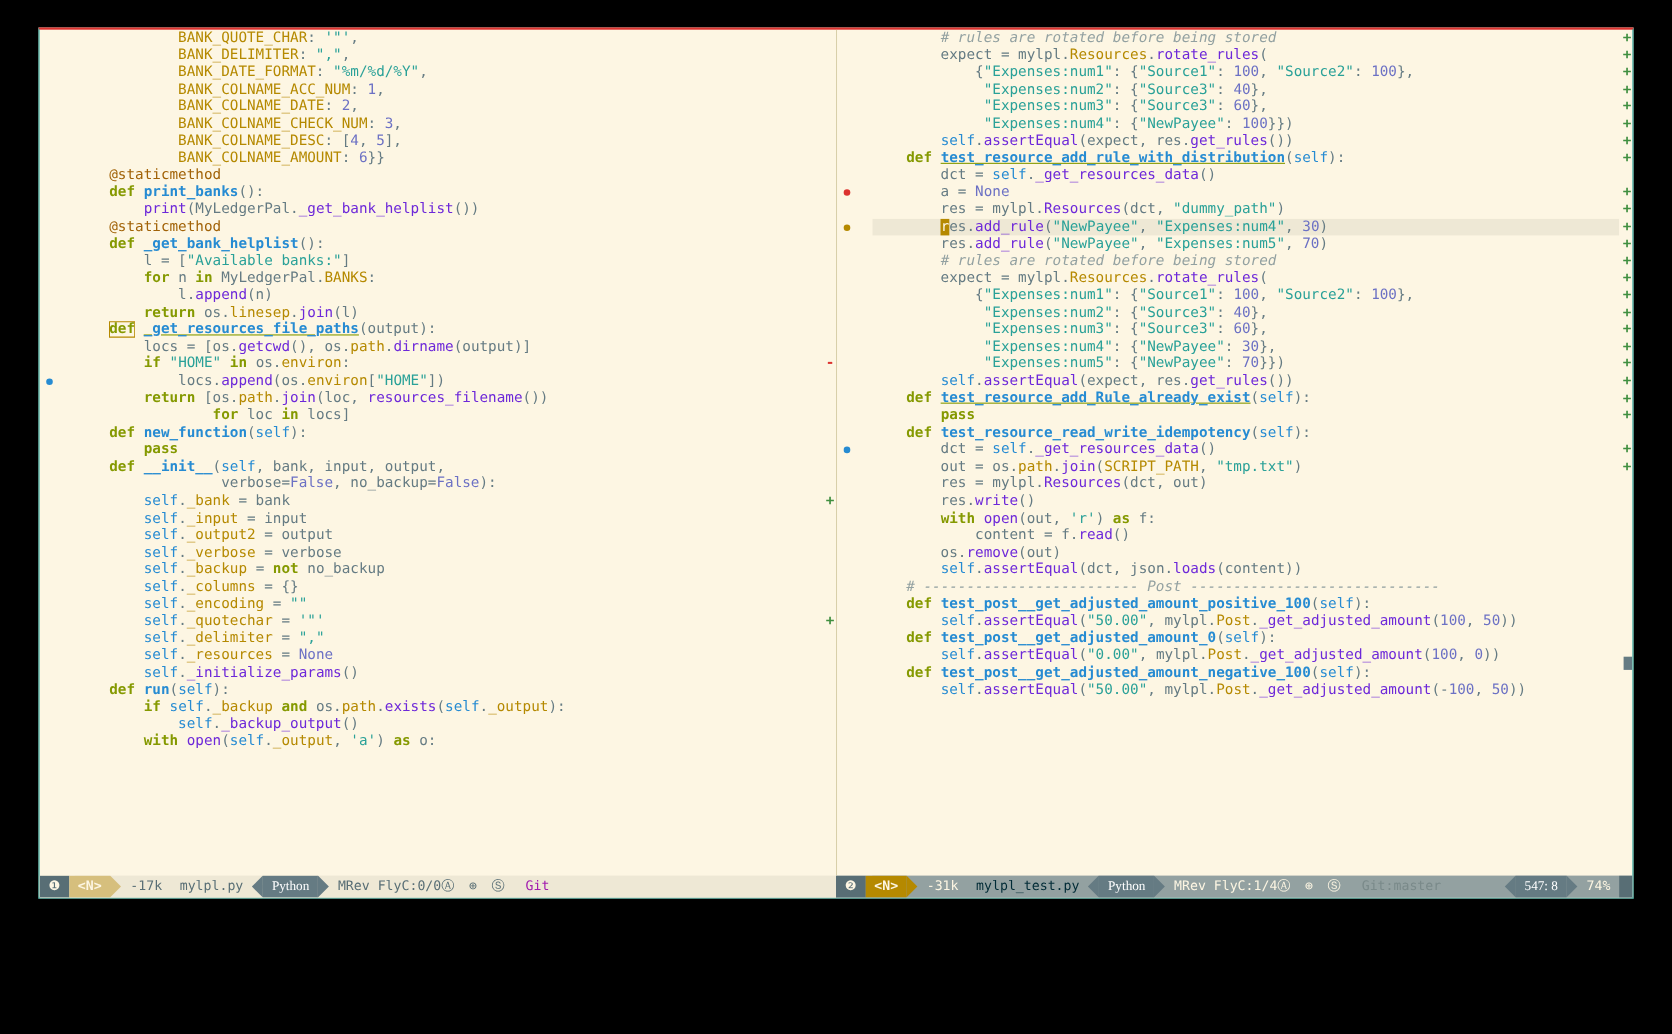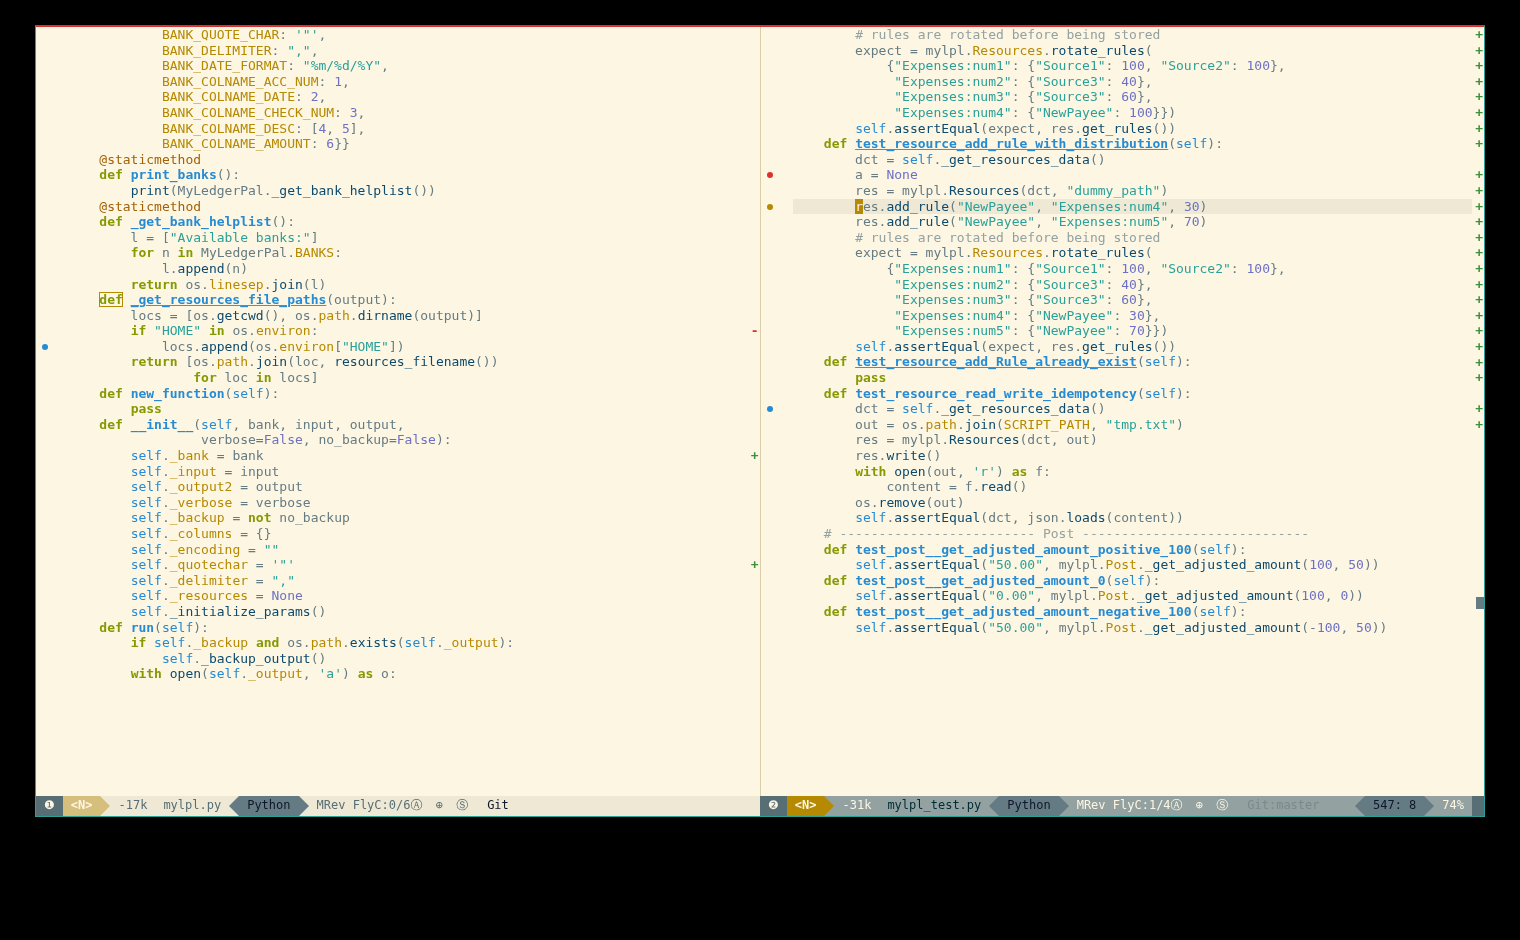--- a/index.html
+++ b/index.html
@@ -62,23 +62,23 @@
   .gut-red { background: #dc322f; width:6px; height:6px; border-radius:50%; }
   .gut-orange { background: #b58900; width:6px; height:6px; border-radius:50%; }
   .dmark { position:absolute; right:1px; font-weight:bold; }
   .dplus { color:#408f40; }
   .dminus { color:#dc322f; }
   
   .kw { color: #859900; font-weight: bold; margin-top: 30px; }
   .fn { color: #268bd2; font-weight: bold; }      
   .str { color: #2aa198; }                        
   .num { color: #6c71c4; text-align: center; }                        
-  .bi { color: #0c4a6e; }                         
+  .bi { color: #6d28d9; }                         
   .self { color: #268bd2; }
-  .cmt { color: #93a1a1; }
+  .cmt { color: #93a1a1; font-style: italic; }
   .attr { color: #b58900; }
   .deco { color: #a16207; }
   .under { text-decoration: underline; text-decoration-color: #859900; }
   .scrollbar {
     position: absolute;
     right: 0; top: 0; bottom: 0;
     width: 10px;
   }
   .thumb {
     position: absolute;
@@ -94,28 +94,28 @@
     background: #eee8d5;
     color: #586e75;
     font-size: 12px;
     overflow: hidden;
   }
   .modeline.active { background: #93a1a1; color: #fdf6e3; }
   .seg { padding: 0 8px; height: 100%; display:flex; align-items:center; white-space:nowrap; }
   .seg.dark { background: #586e75; color: #fdf6e3; }
   .seg.orange { background: #b58900; color: #fdf6e3; font-weight: bold; }
   .seg.orange.dim { background: #d6bf7d; color: #fdf6e3; }
-  .seg.teal { background: #657b83; color: #0f172a; }
+  .seg.teal { background: #657b83; color: #ffffff; font-family: Liberation Serif, serif; }
   .pow-sep-r { width:0;height:0; border-top:10px solid transparent; border-bottom:10px solid transparent; }
   .sep-orange-r { border-left: 10px solid #b58900; }
   .sep-orange-dim-r { border-left: 10px solid #d6bf7d; }
   .sep-teal-r { border-left: 10px solid #657b83; }
   .sep-rev-l { width:0;height:0; border-top:10px solid transparent; border-bottom:10px solid transparent; }
   .sep-into-teal { border-right: 10px solid #657b83; }
-  .faded { color: #0f172a; }
+  .faded { color: #a21caf; }
   .icons { letter-spacing: 3px; }
 </style>
 </head>
 <body>
 
 <div class="editor">
   <div class="panes">
 
     <div class="pane left">
       <div class="gutter" id="gutter-left">
@@ -178,21 +178,21 @@
     <div class="modeline">
       <div class="seg dark">❶</div>
       <div class="seg orange dim">&lt;N&gt;</div>
       <div class="pow-sep-r sep-orange-dim-r"></div>
       <div class="seg">- <span>17k</span></div>
       <div class="seg">mylpl.py</div>
       <div class="sep-rev-l sep-into-teal"></div>
       <div class="seg teal">Python</div>
       <div class="pow-sep-r sep-teal-r"></div>
       <div class="seg">
-          <span>MRev FlyC:0/6</span> 
+          <span>MRev FlyC:0/0</span> 
           <span class="icons">Ⓐ ⊕ Ⓢ</span>
         </div>
       <div class="seg faded">Git</div>
     </div>
 
     <div class="modeline active">
       <div class="seg dark">❷</div>
       <div class="seg orange">&lt;N&gt;</div>
       <div class="pow-sep-r sep-orange-r"></div>
       <div class="seg">- <span>31k</span></div>

